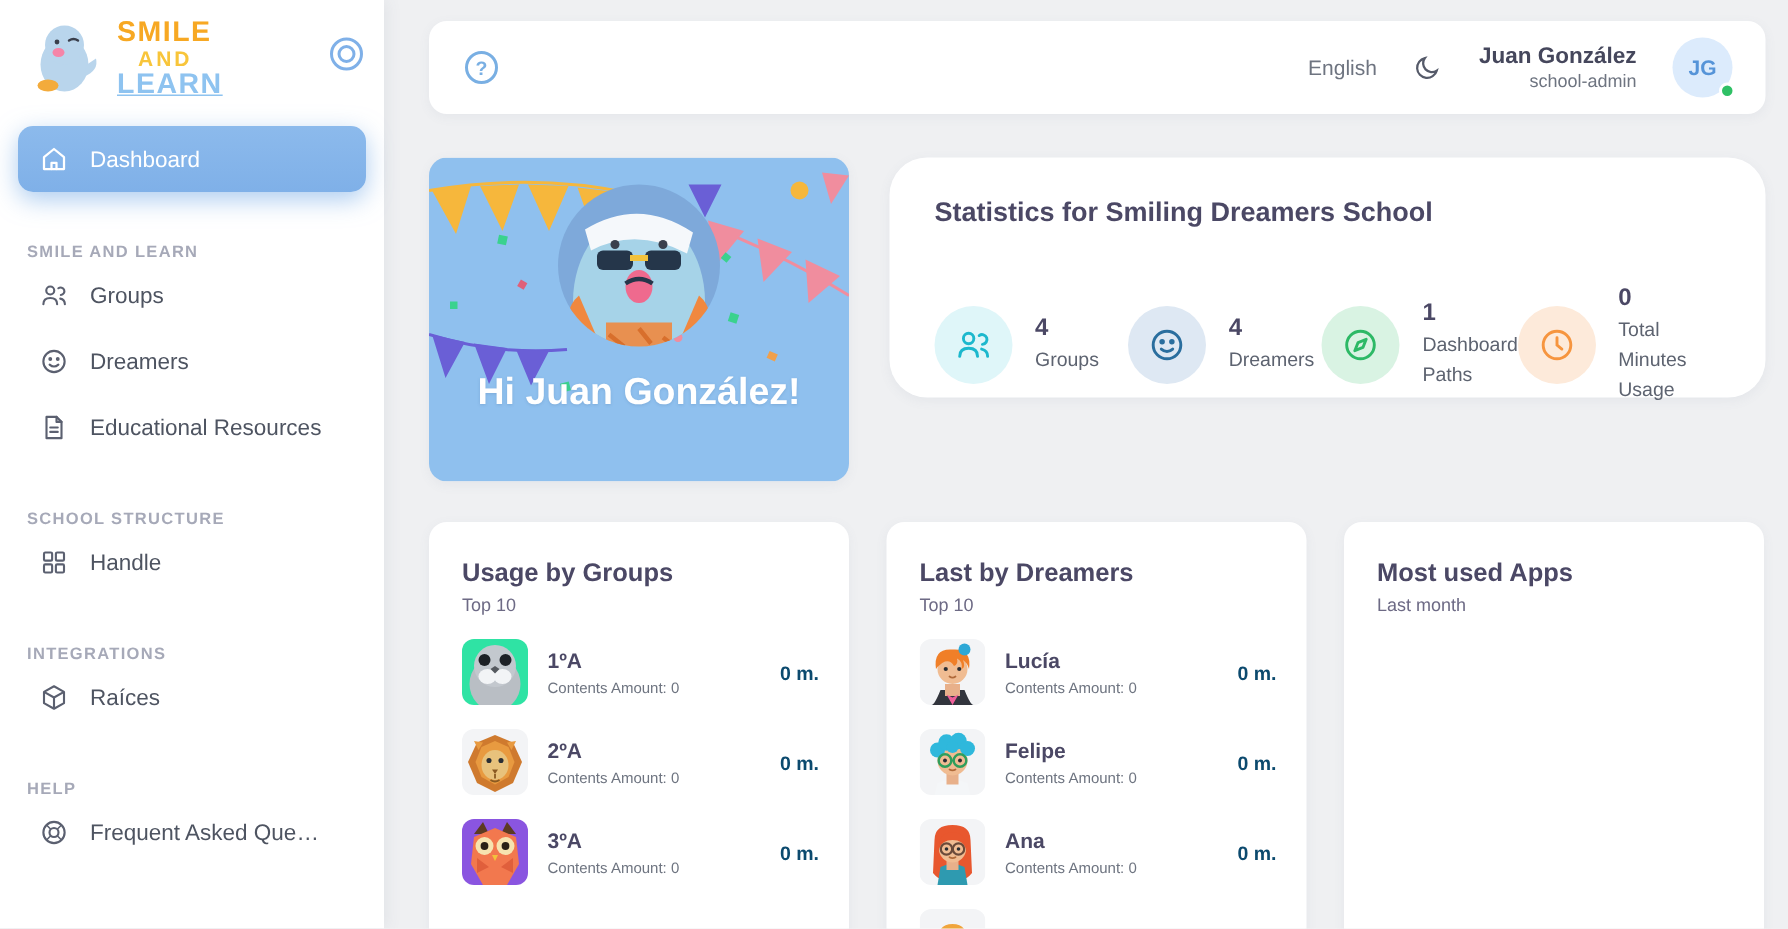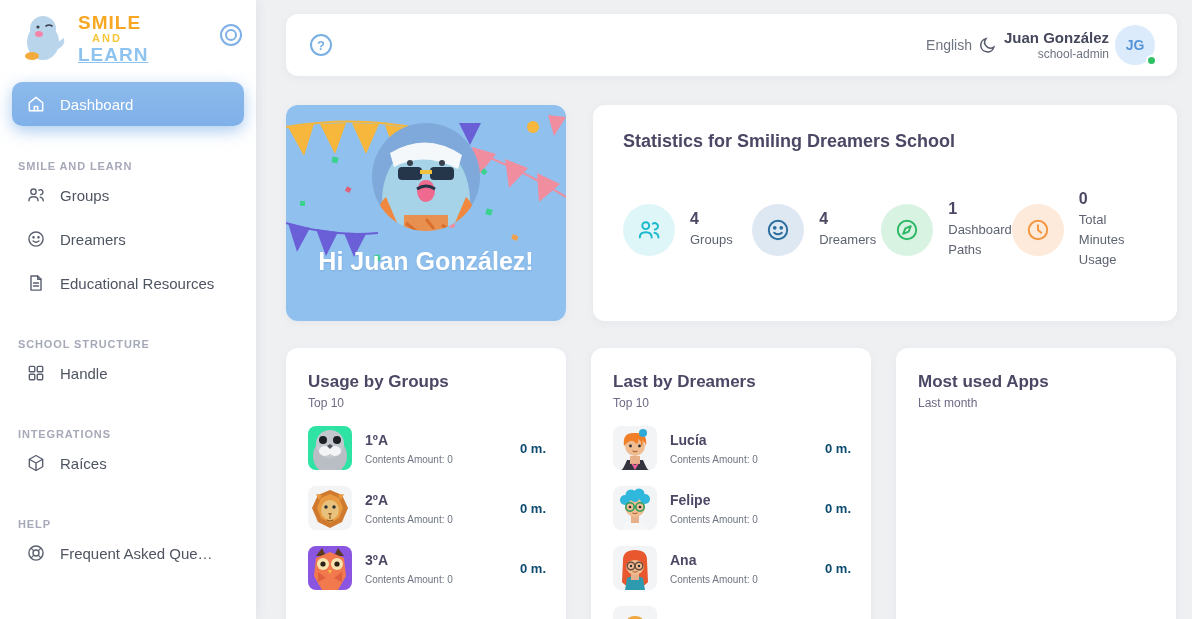--- a/index.html
+++ b/index.html
@@ -13,21 +13,21 @@
   
   .sidebar {
     width:256px; height:619px; background:#ffffff; flex:0 0 256px;
     box-shadow:2px 0 10px rgba(80,90,120,.08);
     padding:10px 12px; position:relative; z-index:5;
   }
   .logo-row { display:flex; align-items:center; padding:2px 2px 8px 6px; }
   .logo-mascot { width:52px; height:52px; }
   .wordmark { margin-left:8px; line-height:1; flex:1; }
   .wm-smile { font-size:19px; font-weight:800; color:#f7a823; letter-spacing:1px; }
-  .wm-and   { font-size:11px;  font-weight:800; color:#f8c53a; letter-spacing:2px; margin:1px 0 1px 14px; }
+  .wm-and   { font-size:14px;  font-weight:800; color:#f8c53a; letter-spacing:2px; margin:1px 0 1px 14px; }
   .wm-learn { font-size:19px; font-weight:800; color:#8ec3f0; letter-spacing:1px;text-decoration:underline; }
   .collapse-btn {
     width:22px; height:22px; border:2px solid #7fb0e8; border-radius:50%;
     display:flex; align-items:center; justify-content:center; cursor:pointer; margin-top:-6px;
   }
   .collapse-btn::after { content:""; width:8px; height:8px; border:2px solid #7fb0e8; border-radius:50%; }
   .nav-active {
     margin-top:10px; height:44px; border-radius:10px;
     background:linear-gradient(180deg,#8cbaec,#7fb0e8);
     box-shadow:0 5px 16px rgba(128,176,232,.65);
@@ -52,21 +52,21 @@
   }
   
   .topbar {
     height:62px; display:flex; align-items:center; padding:0 22px 0 24px;
   }
   .help-btn {
     width:22px; height:22px; border:2px solid #79afe3; border-radius:50%;
     color:#79afe3; font-size:13px; font-weight:bold;
     display:flex; align-items:center; justify-content:center; cursor:pointer;
   }
-  .topbar-right { margin-left:auto; display:flex; align-items:center; gap:6px; }
+  .topbar-right { margin-left:auto; display:flex; align-items:center; gap:24px; }
   .lang { font-size:14px; color:#6e7480; cursor:pointer; }
   .moon { width:20px; height:20px; color:#555a69; cursor:pointer; }
   .user-block { text-align:right; cursor:pointer; }
   .user-name { font-size:15px; font-weight:bold; color:#45475c; }
   .user-role { font-size:12px; color:#6e7480; margin-top:1px; }
   .avatar-wrap { position:relative; cursor:pointer; }
   .avatar {
     width:40px; height:40px; border-radius:50%; background:#dcebfc;
     color:#5694d8; font-weight:bold; font-size:14px;
     display:flex; align-items:center; justify-content:center;
@@ -79,21 +79,21 @@
   .row1 { display:flex; gap:27px; margin-top:29px; }
   .greeting-card {
     width:280px; height:216px; border-radius:12px; overflow:hidden; position:relative;
     flex:0 0 280px; box-shadow:0 2px 8px rgba(100,110,140,.07);
   }
   .greeting-text {
     position:absolute; left:0; right:0; top:142px; text-align:center;
     color:#ffffff; font-size:25px; font-weight:bold;
     text-shadow:0 1px 2px rgba(70,110,160,.25);
   }
-  .stats-card { flex:1; height:216px; padding:26px 30px; }
+  .stats-card { flex:1; height:160px; padding:26px 30px;border-radius:25px; }
   .stats-title { font-size:18px; font-weight:bold; color:#4b4865; }
   .stats-row { display:flex; margin-top:38px; padding-right:6px; }
   .stat { display:flex; align-items:center; flex:1; }
   .stat-circle {
     width:52px; height:52px; border-radius:50%; flex:0 0 52px;
     display:flex; align-items:center; justify-content:center;
   }
   .stat-circle svg { width:26px; height:26px; }
   .stat-text { margin-left:15px; }
   .stat-value { font-size:16px; font-weight:bold; color:#4b4865; }

